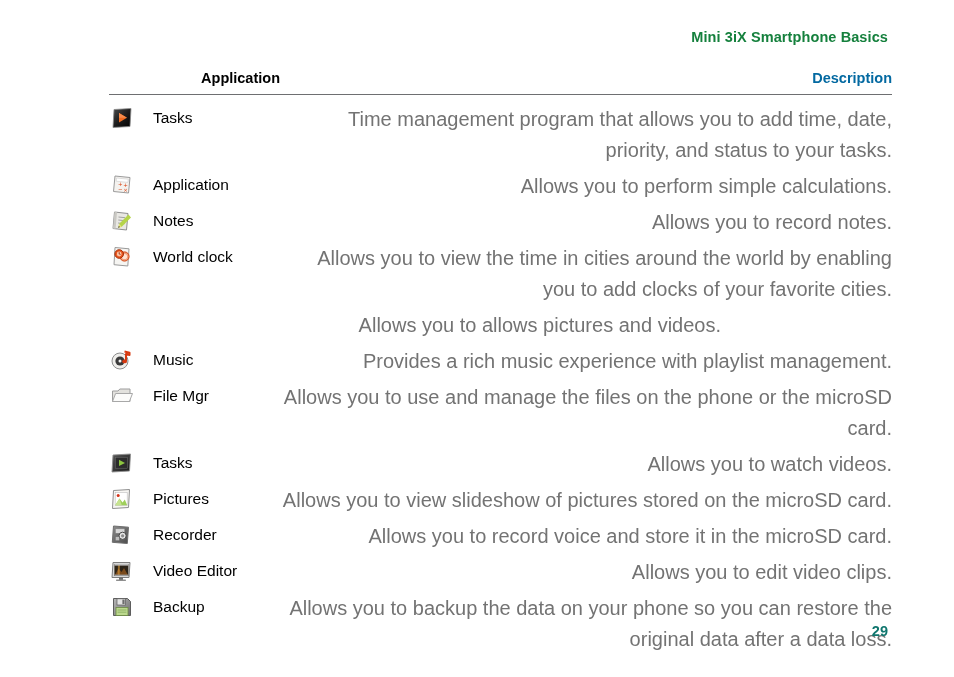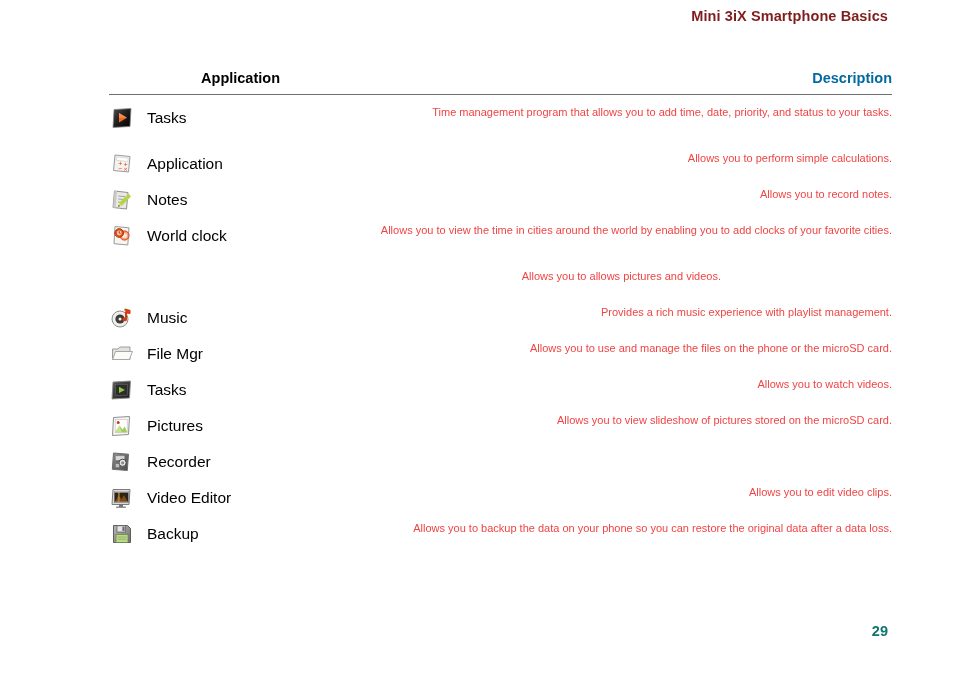--- a/index.html
+++ b/index.html
@@ -12,25 +12,25 @@
     height: 677px;
     position: relative;
     font-family: "Liberation Sans", sans-serif;
     color: #000000;
     overflow: hidden;
   }
 
   
   .page-header {
     position: absolute;
-    top: 8px;
+    top: 29px;
     right: 66px;
     font-size: 14.5px;
     font-weight: bold;
-    color: #7f1d1d;
+    color: #15803d;
     letter-spacing: 0.1px;
     white-space: nowrap;
   }
 
   
   .app-table {
     position: absolute;
     left: 109px;
     top: 70px;
     width: 783px;
@@ -64,34 +64,34 @@
     align-items: flex-start;
     min-height: 36px;
   }
   .row.tall { min-height: 46px; }
 
   .cell-app {
     width: 171px;
     flex: 0 0 171px;
     display: flex;
     align-items: center;
-    gap: 12px;
+    gap: 18px;
     padding-top: 6px;
   }
   .app-label {
     font-size: 15.5px;
     color: #000;
     white-space: nowrap;
     line-height: 1;
   }
   .cell-desc {
     flex: 1 1 auto;
-    font-size: 11px;
+    font-size: 20px;
     line-height: 1.55;
-    color: #ef4444;
+    color: #737373;
     padding-top: 5px;
     max-width: 612px;
   }
 
   
   .icon {
     width: 26px;
     height: 26px;
     flex: 0 0 26px;
     position: relative;
@@ -279,20 +279,21 @@
             </defs>
             <polygon points="4.5,4 19.5,5.2 18.3,21.5 3.3,20.3" fill="url(#gRec)" stroke="#6e6e6e" stroke-width="1"></polygon>
             <rect x="6.3" y="6.6" width="9.5" height="5" rx="0.6" fill="#d7d7d7" stroke="#5a5a5a" stroke-width="0.5"></rect>
             <circle cx="13.6" cy="13.8" r="3.6" fill="#e6e6e6" stroke="#474747" stroke-width="1"></circle>
             <circle cx="13.6" cy="13.8" r="1.6" fill="#8a8a8a"></circle>
             <rect x="6.3" y="14.5" width="4.2" height="4.2" rx="0.6" fill="#bdbdbd" stroke="#5a5a5a" stroke-width="0.5"></rect>
           </svg>
         </span>
         <span class="app-label">Recorder</span>
       </div>
+      <div class="cell-desc">Allows you to record voice and store it in the microSD card.</div>
     </div>
 
     <div class="row">
       <div class="cell-app">
         <span class="icon">
           <svg viewBox="0 0 26 26">
             <polygon points="4,4.5 21,4.5 20,19.5 3,19.5" fill="#d8d8d8" stroke="#7d7d7d" stroke-width="1"></polygon>
             <rect x="5.4" y="6" width="14" height="12" fill="#2b2318"></rect>
             <polygon points="5.4,18 9.5,10.5 12.6,14 15,10 19.4,18" fill="#7a4a1c"></polygon>
             <polygon points="9,6 11,6 10.6,18 8.6,18" fill="#e8a33c" opacity="0.55"></polygon>

